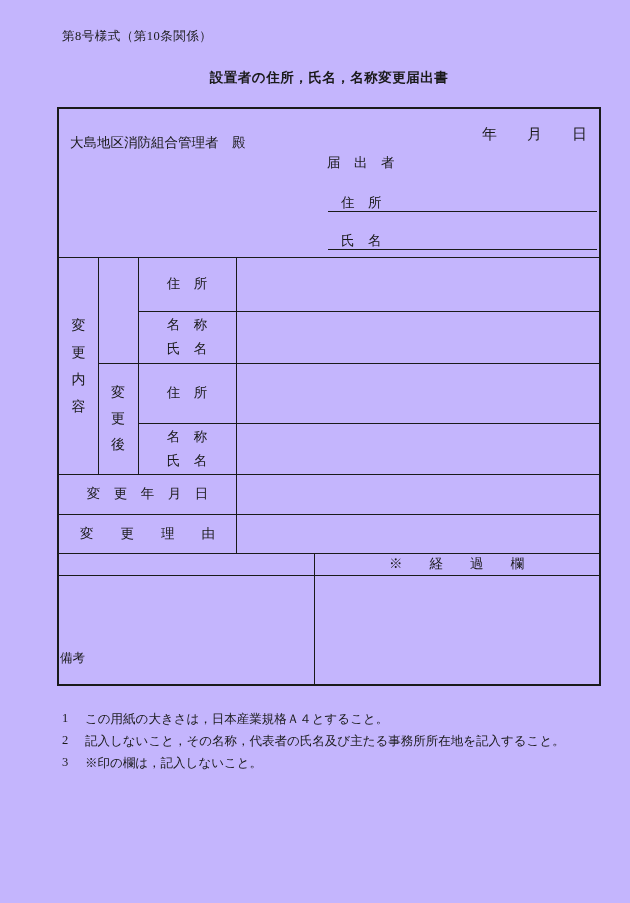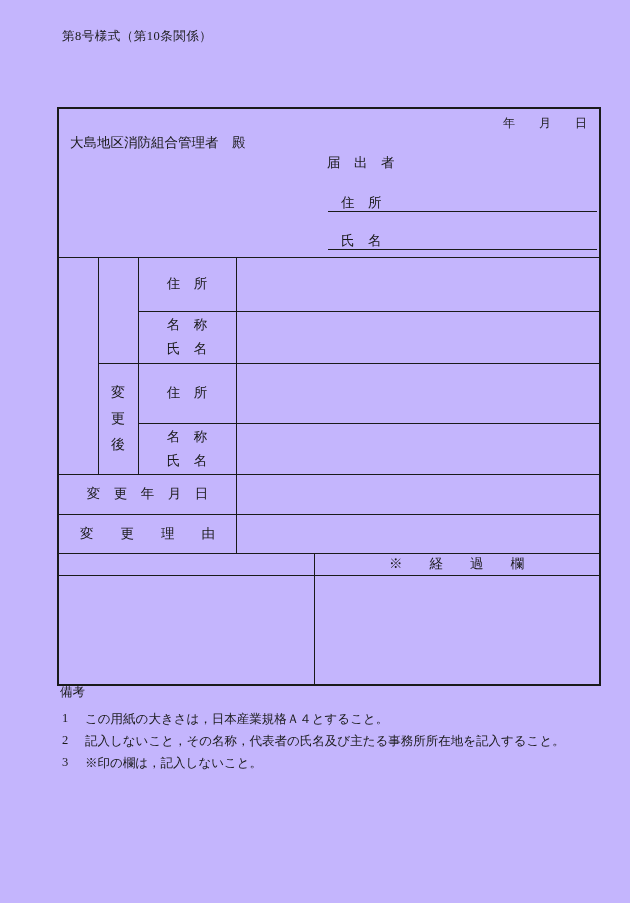--- a/index.html
+++ b/index.html
@@ -28,22 +28,22 @@
     letter-spacing: 0.5px;
   }
   .form-box {
     position: absolute;
     left: 57px; top: 107px;
     width: 544px; height: 579px;
     border: 2px solid #1a1a1a;
   }
   .date-line {
     position: absolute;
-    right: 12px; top: 6px;
-    font-size: 12px;
+    right: 12px; top: 16px;
+    font-size: 15px;
   }
   .addressee {
     position: absolute;
     left: 11px; top: 25px;
     font-size: 13.5px;
   }
   .notifier-label {
     position: absolute;
     left: 268px; top: 45px;
     font-size: 13.5px;
@@ -74,41 +74,42 @@
     font-size: 14px;
   }
   .vtext-wide { line-height: 27px; }
   .two-line {
     white-space: pre-line;
     text-align: center;
     line-height: 24px;
   }
   .notes-heading {
     position: absolute;
-    left: 60px; top: 684px;
+    left: 60px; top: 650px;
     font-size: 12.5px;
     font-family: Liberation Serif, serif;
   }
   .note-item {
     position: absolute;
     left: 62px;
     display: flex;
     font-size: 12.5px;
   }
   .note-num { width: 23px; }
   .note-item-1 { top: 711px; }
   .note-item-2 { top: 733px; }
   .note-item-3 { top: 755px; }
 </style>
 </head>
 <body>
 
 <div class="page">
 
   <div class="format-label">第8号様式（第10条関係）</div>
+  <div class="form-title">設置者の住所，氏名，名称変更届出書</div>
 
   <div class="form-box">
 
     <div class="date-line">年　　月　　日</div>
     <div class="addressee">大島地区消防組合管理者　殿</div>
     <div class="notifier-label">届　出　者</div>
     <div class="write-line address-line">
       <span>住　所</span>
     </div>
     <div class="write-line name-line">
@@ -121,20 +122,23 @@
     <div class="hline" style="left:79px; top:314px; width:461px;"></div>
     <div class="hline" style="left:0; top:365px; width:540px;"></div>
     <div class="hline" style="left:0; top:405px; width:540px;"></div>
     <div class="hline" style="left:0; top:444px; width:540px;"></div>
     <div class="hline" style="left:0; top:466px; width:540px;"></div>
     <div class="vline" style="left:39px; top:148px; height:217px;"></div>
     <div class="vline" style="left:79px; top:148px; height:217px;"></div>
     <div class="vline" style="left:177px; top:148px; height:296px;"></div>
     <div class="vline" style="left:255px; top:444px; height:131px;"></div>
 
+    <div class="cell" style="left:0; top:148px; width:39px; height:217px;">
+      <span class="vtext vtext-wide">変更内容</span>
+    </div>
     <div class="cell" style="left:39px; top:254px; width:40px; height:111px;">
       <span class="vtext">変更後</span>
     </div>
 
     <div class="cell" style="left:79px; top:148px; width:98px; height:54px;">
       <span>住　所</span>
     </div>
     <div class="cell" style="left:79px; top:202px; width:98px; height:52px;">
       <span class="two-line">名　称
 氏　名</span>

